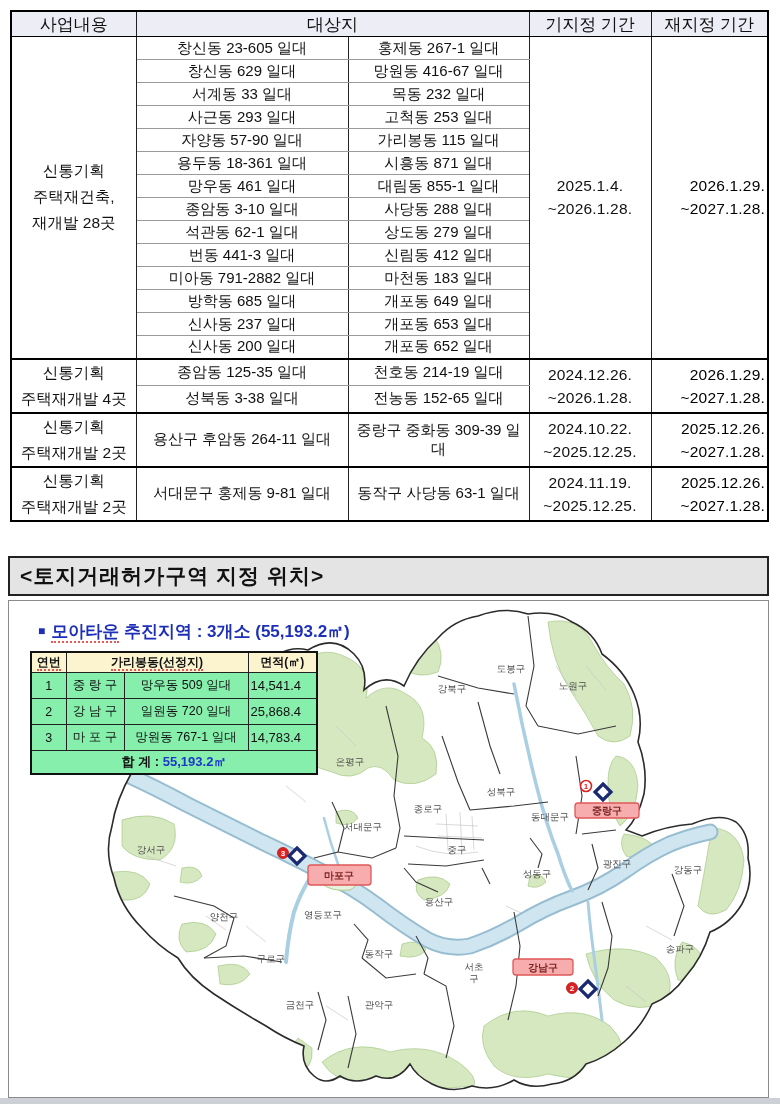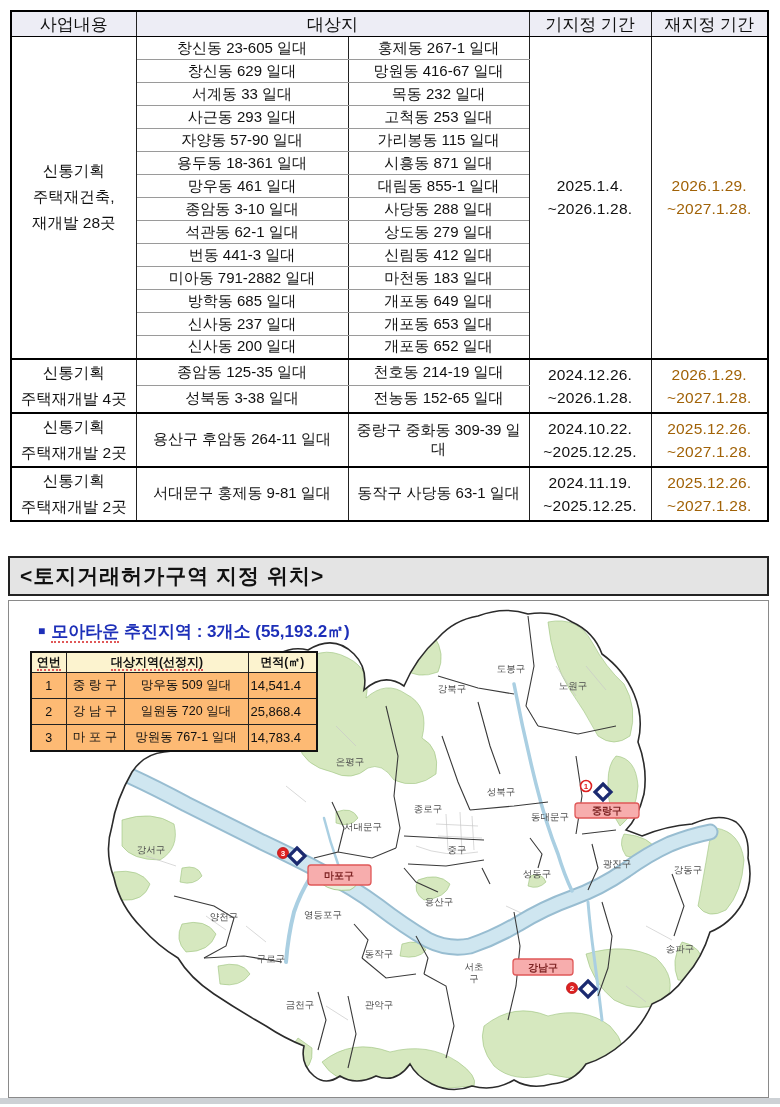--- a/index.html
+++ b/index.html
@@ -11,41 +11,41 @@
     border-left:1.2px solid #222;border-right:1.2px solid #222;border-bottom:1.3px solid #000;padding:0;}
   #main-table td{border-left:1.2px solid #222;border-right:1.2px solid #222;
     border-top:1px solid #9a9a9a;border-bottom:1px solid #9a9a9a;padding:0 2px;}
   #main-table tr.g1{height:23px;}
   #main-table tr.g2{height:26px;}
   #main-table tr.g3{height:46px;}
   #main-table tr.g4{height:47px;}
   #main-table tr.sep td{border-top:2.5px solid #000;}
   #main-table td.project{line-height:26px;font-size:15.5px;}
   #main-table td.dates{font-size:15.5px;line-height:23px;letter-spacing:.2px;}
-  #main-table td.dates.red{color:#a16207;}
+  #main-table td.dates.red{color:#000000;text-align:right;}
   
   #sec-header{position:absolute;left:8px;top:556px;width:761px;height:40px;background:#e4e4e4;
     border:2px solid #222;display:flex;align-items:center;box-sizing:border-box;}
   #sec-header .t{font-size:21px;font-weight:bold;padding-left:10px;letter-spacing:1px;}
   
   #content-box{position:absolute;left:8px;top:600px;width:761px;height:498px;border:1.5px solid #8a8a8a;
     background:#fff;box-sizing:border-box;}
   #bottom-strip{position:absolute;left:0;top:1098px;width:780px;height:6px;background:#cdd1d5;}
   
   #map-wrap{position:absolute;left:86px;top:606px;width:690px;height:490px;}
   #map-wrap svg{width:100%;height:100%;display:block;}
   .dlabel{font-size:9.5px;fill:#4c4c4c;text-anchor:middle;font-family:"Liberation Sans",sans-serif;}
   .boxlabel{font-size:10px;font-weight:bold;fill:#7c2222;text-anchor:middle;}
   .mnum{font-size:8px;font-weight:bold;text-anchor:middle;}
   
   #moa-title{position:absolute;left:38px;top:620px;font-size:17px;font-weight:bold;color:#1d2fb8;white-space:nowrap;}
   #moa-title .bullet{color:#1d2fb8;font-size:12px;vertical-align:2px;margin-right:6px;}
   .spell{border-bottom:2px dotted #e05858;}
   #moa-table{position:absolute;left:30px;top:651px;width:287px;border-collapse:collapse;table-layout:fixed;
-    border:2px solid #111;font-size:12.5px;text-align:center;background:#fdba74;}
+    border:2px solid #111;font-size:12.5px;text-align:center;background:#86efac;}
   #moa-table th{background:#fcf3cf;font-size:12px;height:19px;border:1px solid #222;padding:0;}
   #moa-table td{border:1px solid #222;padding:0 2px;height:25px;}
   #moa-table td.area{text-align:right;padding-right:17px;font-size:13px;}
   #moa-table tr.total td{height:22px;font-weight:bold;font-size:13px;border-top:1.6px solid #111;}
   #moa-table .blue{color:#1d38c8;}
 </style>
 </head>
 <body>
 
 <table id="main-table">
@@ -333,21 +333,21 @@
 <table id="moa-table">
   <colgroup>
       <col style="width:35px">
       <col style="width:58px">
       <col style="width:124px">
       <col style="width:69px">
     </colgroup>
   <thead>
     <tr>
       <th><span class="spell">연번</span></th>
-      <th colspan="2"><span class="spell">대상지역(선정지)</span></th>
+      <th colspan="2"><span class="spell">가리봉동(선정지)</span></th>
       <th><span>면적(㎡)</span></th>
     </tr>
   </thead>
   <tbody>
     <tr>
       <td>1</td>
       <td>중 랑 구</td>
       <td>망우동 509 일대</td>
       <td class="area">14,541.4</td>
     </tr>
@@ -356,16 +356,19 @@
       <td>강 남 구</td>
       <td>일원동 720 일대</td>
       <td class="area">25,868.4</td>
     </tr>
     <tr>
       <td>3</td>
       <td>마 포 구</td>
       <td>망원동 767-1 일대</td>
       <td class="area">14,783.4</td>
     </tr>
+    <tr class="total">
+      <td colspan="4"><span>합  계 : </span><span class="blue">55,193.2㎡</span></td>
+    </tr>
   </tbody>
 </table>
 
 <div id="bottom-strip"></div>
 
 </body></html>

